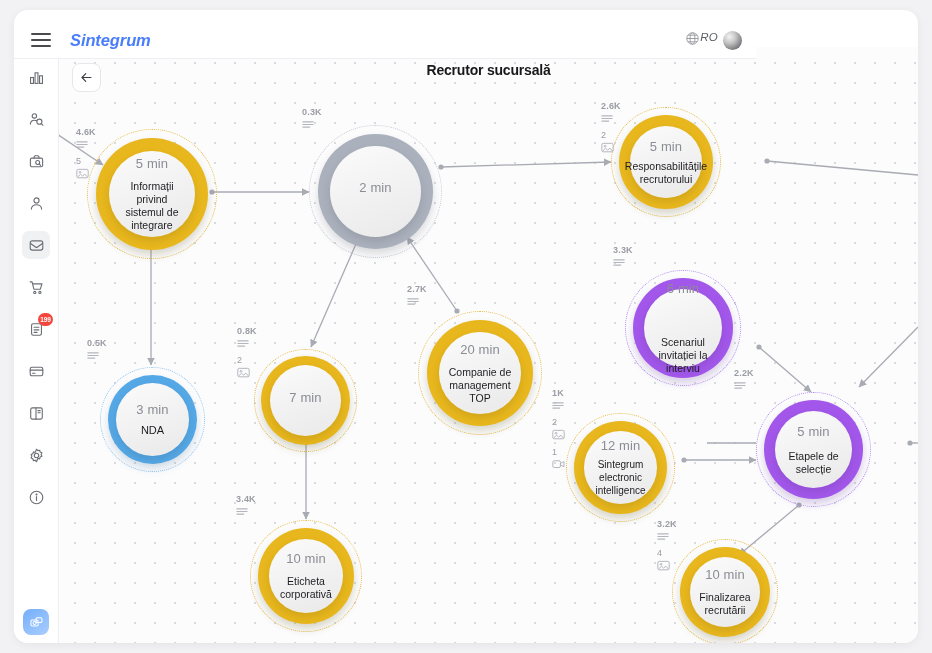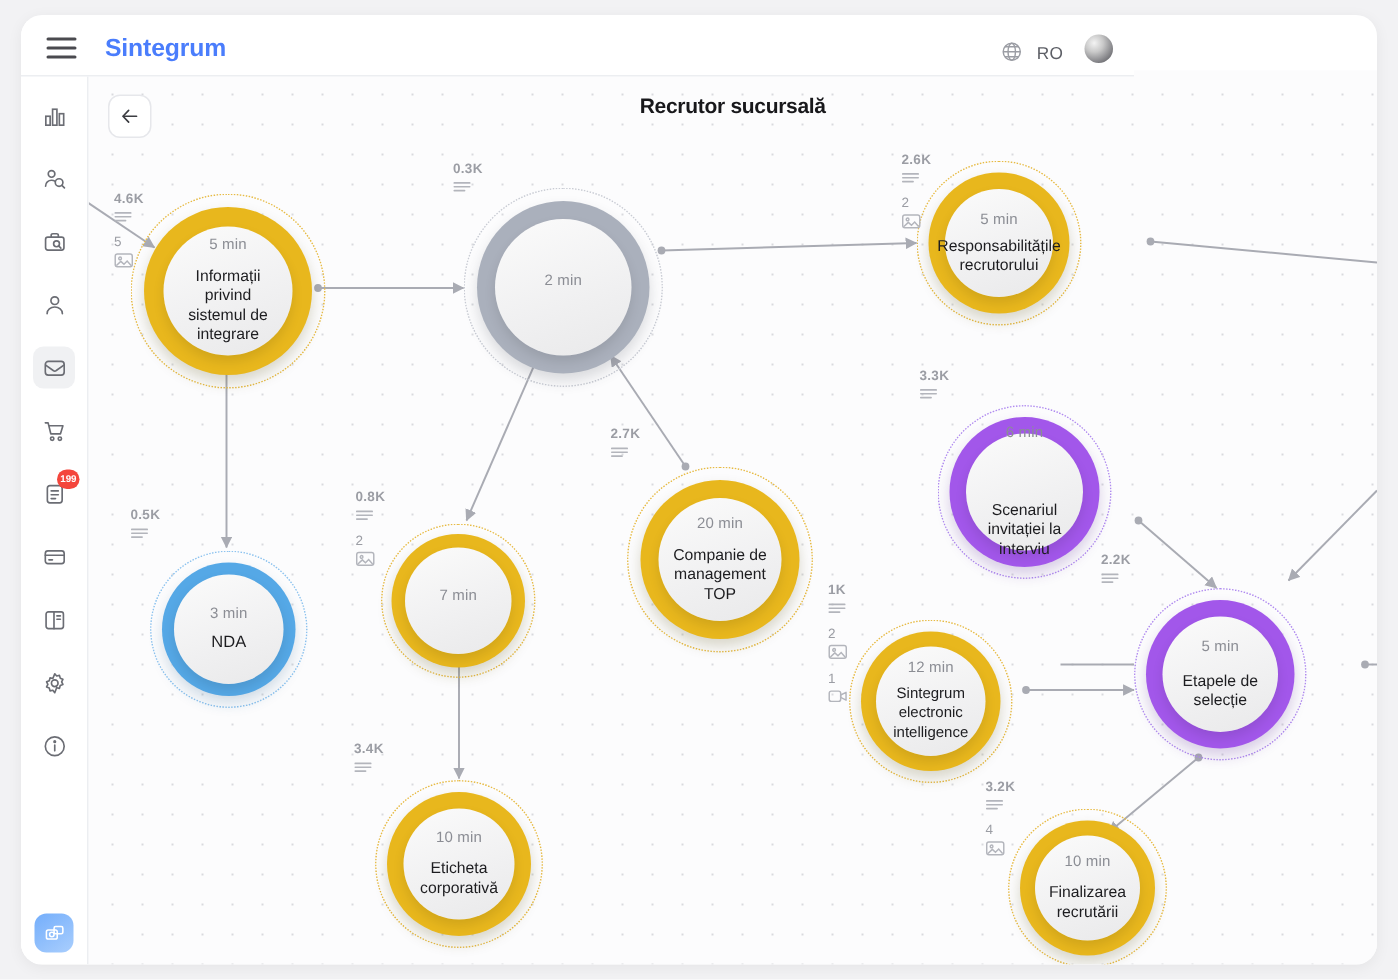--- a/index.html
+++ b/index.html
@@ -18,45 +18,46 @@
     position: absolute; left: 14px; top: 10px;
     width: 904px; height: 633px;
     background: #ffffff;
     border-radius: 14px;
     overflow: hidden;
     box-shadow: 0 2px 10px rgba(0,0,0,0.06);
   }
 
   
   .topbar {
-    position: absolute; left: 0; top: 4px;
+    position: absolute; left: 0; top: 12px;
     width: 742px; height: 37px;
     background: #ffffff;
     border-bottom: 1px solid #eceef1;
     display: flex; align-items: center;
     z-index: 40;
+    font-style: italic;
   }
   .hamburger {
     width: 20px; height: 14px;
     margin-left: 17px;
     display: flex; flex-direction: column; justify-content: space-between;
     cursor: pointer;
   }
   .hamburger i { display:block; height: 2px; background: #4a4a4f; border-radius: 2px; }
   .brand {
     margin-left: 19px;
     color: #4a7dfc;
     font-size: 16.5px;
     font-weight: bold;
     letter-spacing: -0.1px;
     cursor: pointer;
   }
   .top-right {
     margin-left: auto; margin-right: 14px;
-    display: flex; align-items: flex-end; gap: 9px;
+    display: flex; align-items: flex-start; 
   }
   .globe-ico { width: 15px; height: 15px; display:block; }
   .lang {
     font-size: 11.5px; color: #5d5f66; letter-spacing: .3px;
     cursor: pointer;
   }
   .avatar {
     width: 19px; height: 19px; border-radius: 50%;
     margin-left: 5px;
     background: radial-gradient(circle at 34% 30%, #f3f3f3 0%, #c9c9c9 33%, #828286 70%, #4c4c50 100%);
@@ -159,21 +160,21 @@
   .node .face {
     position: absolute;
     border-radius: 50%;
     background: linear-gradient(160deg,#fbfbfb 0%, #f0f0f1 60%, #e9e9ea 100%);
     box-shadow: 0 4px 8px rgba(0,0,0,0.10);
     display: flex; flex-direction: column;
     align-items: center; justify-content: center;
     text-align: center;
   }
   .node .dur {
-    font-size: 10px; color: #8b8d94;
+    font-size: 13px; color: #8b8d94;
     margin-bottom: 9px;
     letter-spacing: .1px;
   }
   .node .ttl {
     font-size: 10.5px; color: #1d1d20;
     line-height: 13px; font-weight: normal;
     padding: 0 10px;
   }
   .node.small .ttl { font-size: 10px; }
 

